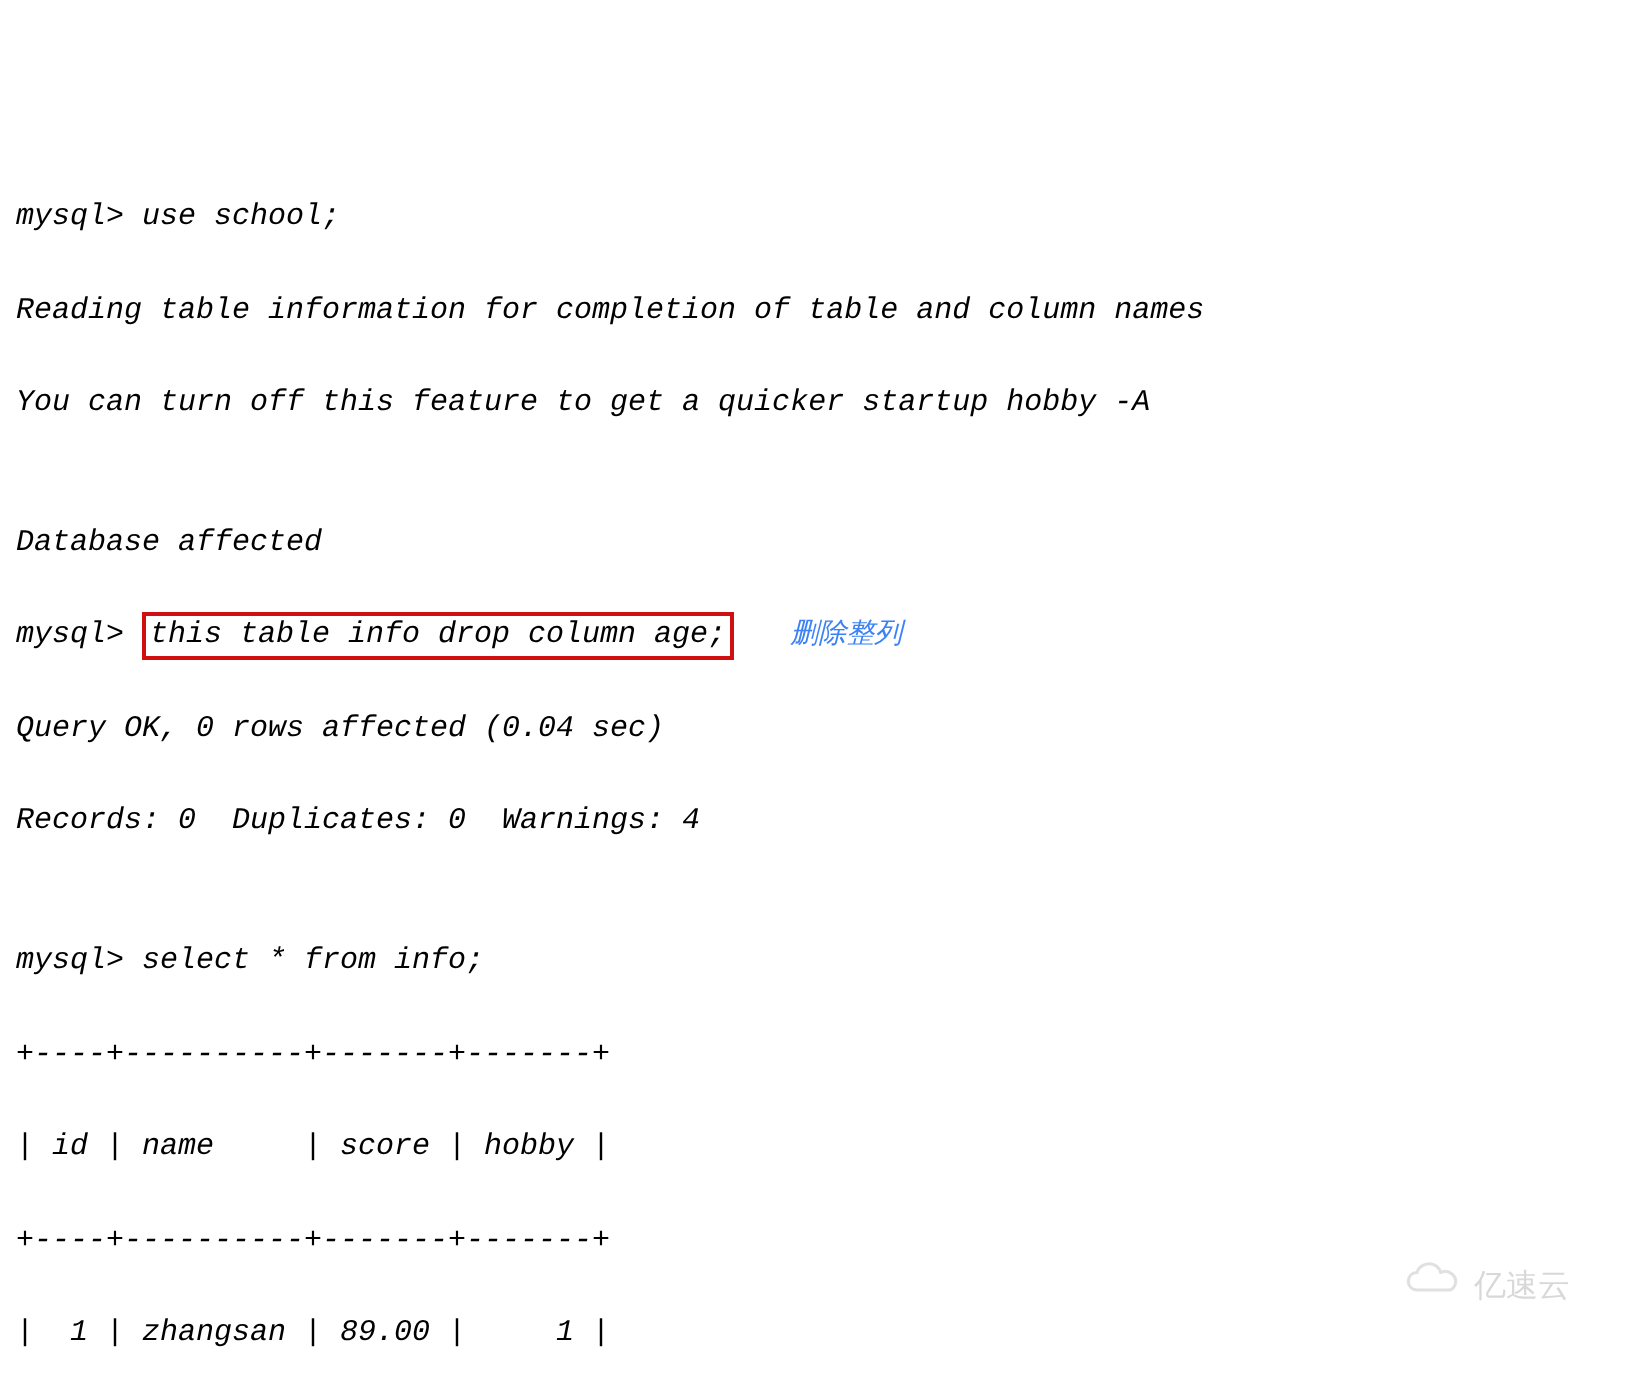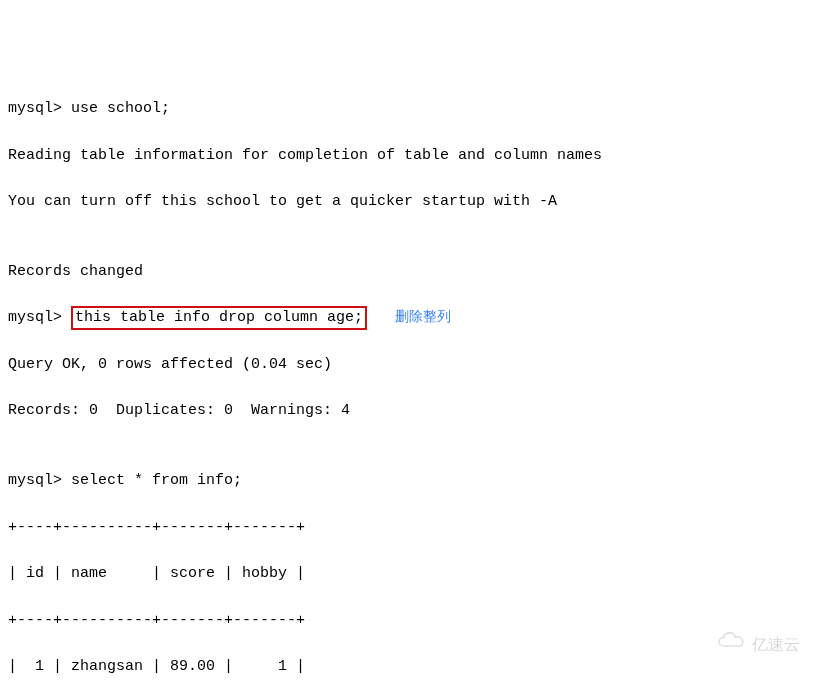--- a/index.html
+++ b/index.html
@@ -14,38 +14,39 @@
       color: #000000;
       width: 813px;
       height: 692px;
       padding: 4px 8px;
       position: relative;
       line-height: 1.55;
       white-space: pre;
     }
     .line {
       display: block;
+      font-style: italic;
     }
     .highlight-box {
       border: 2px solid #d01010;
       display: inline-block;
       padding: 0 2px;
       margin: -2px 0;
       line-height: 1.3;
     }
     .annotation {
       color: #3b82f6;
       display: inline-block;
       margin-left: 28px;
       font-family: "Microsoft YaHei", sans-serif;
       font-size: 14px;
     }
     .watermark {
       position: absolute;
-      right: 13px;
+      right: 28px;
       bottom: 8px;
       opacity: 0.25;
       font-family: "Microsoft YaHei", sans-serif;
       font-size: 16px;
       color: #666;
       display: flex;
       align-items: center;
       gap: 6px;
     }
     .watermark svg {
@@ -53,23 +54,23 @@
       height: 20px;
     }
   </style>
 </head>
 <body>
 
 
 
 <span class="line">mysql&gt; use school;</span>
 <span class="line">Reading table information for completion of table and column names</span>
-<span class="line">You can turn off this school to get a quicker startup with -A</span>
+<span class="line">You can turn off this feature to get a quicker startup hobby -A</span>
 <span class="line"></span>
-<span class="line">Records changed</span>
+<span class="line">Database affected</span>
 <span class="line"><span>mysql&gt; </span><span class="highlight-box">this table info drop column age;</span><span class="annotation">删除整列</span></span>
 <span class="line">Query OK, 0 rows affected (0.04 sec)</span>
 <span class="line">Records: 0  Duplicates: 0  Warnings: 4</span>
 <span class="line"></span>
 <span class="line">mysql&gt; select * from info;</span>
 <span class="line">+----+----------+-------+-------+</span>
 <span class="line">| id | name     | score | hobby |</span>
 <span class="line">+----+----------+-------+-------+</span>
 <span class="line">|  1 | zhangsan | 89.00 |     1 |</span>
 

